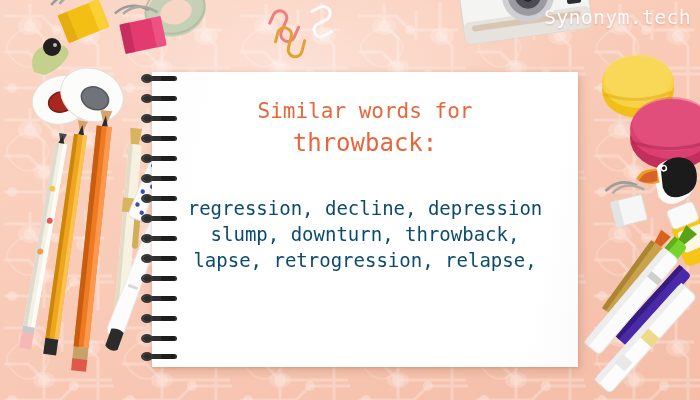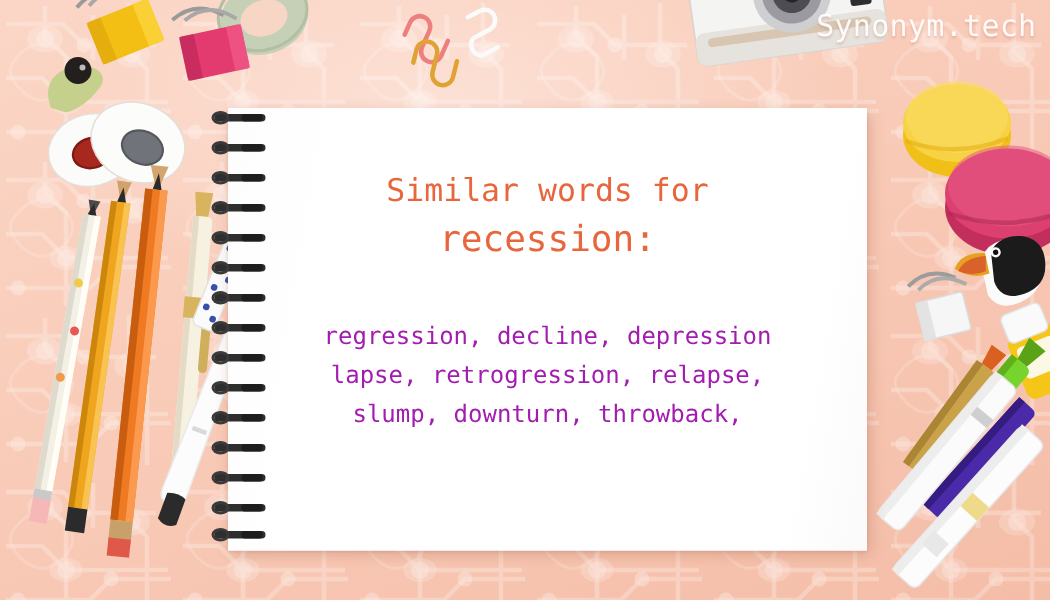--- a/index.html
+++ b/index.html
@@ -62,43 +62,43 @@
   
   #note-text {
     position: absolute;
     left: 152px;
     top: 72px;
     width: 426px;
     height: 295px;
     display: flex;
     flex-direction: column;
     align-items: center;
-    padding-top: 40px;
+    padding-top: 24px;
   }
 
   .title-line-1 {
     color: #e8663c;
     font-size: 21px;
     line-height: 30px;
     letter-spacing: 0px;
     white-space: nowrap;
   }
 
   .title-line-2 {
     color: #e8663c;
     font-size: 24px;
     line-height: 34px;
     white-space: nowrap;
   }
 
   #synonyms {
     margin-top: 35px;
     text-align: center;
-    color: #a21caf;
-    font-size: 16px;
+    color: #0c4a6e;
+    font-size: 19px;
     line-height: 26px;
     white-space: nowrap;
   }
 
   .syn-line { display: block; }
 
   
   #watermark {
     position: absolute;
     right: 9px;
@@ -470,22 +470,22 @@
     <g transform="translate(0,280)">
       <rect x="4" y="0" width="34" height="5" rx="2.5" fill="#2e2e2e"></rect>
       <ellipse cx="8" cy="2.5" rx="5" ry="3.5" fill="none" stroke="#3a3a3a" stroke-width="2"></ellipse>
       <rect x="22" y="0" width="14" height="5" rx="2" fill="#1d1d1d"></rect>
     </g>
   </g>
 </svg>
 
 <div id="note-text">
   <div class="title-line-1">Similar words for</div>
-  <div class="title-line-2">recession:</div>
+  <div class="title-line-2">throwback:</div>
 
   <div id="synonyms">
     <span class="syn-line">regression, decline, depression</span>
+    <span class="syn-line">slump, downturn, throwback,</span>
     <span class="syn-line">lapse, retrogression, relapse,</span>
-    <span class="syn-line">slump, downturn, throwback,</span>
   </div>
 </div>
 
 <div id="watermark">Synonym.tech</div>
 
 </body></html>

